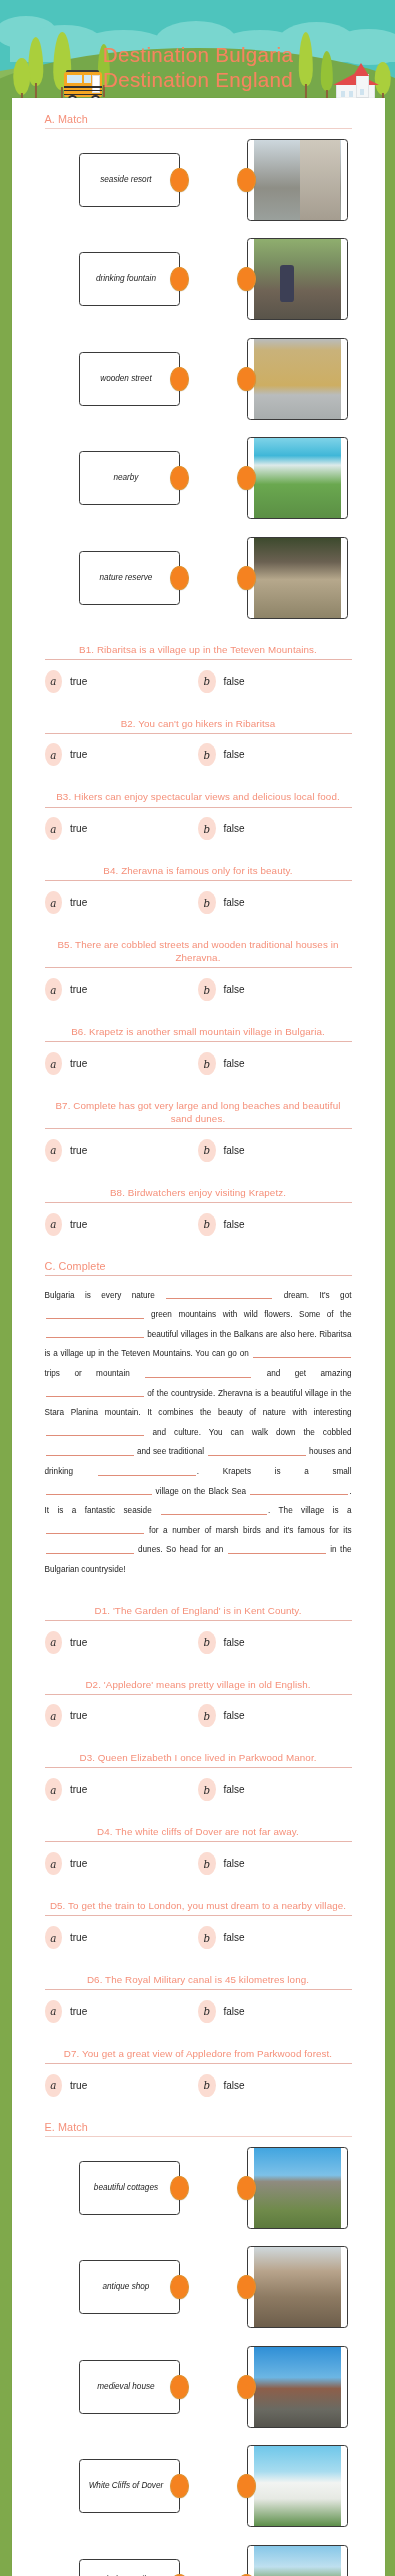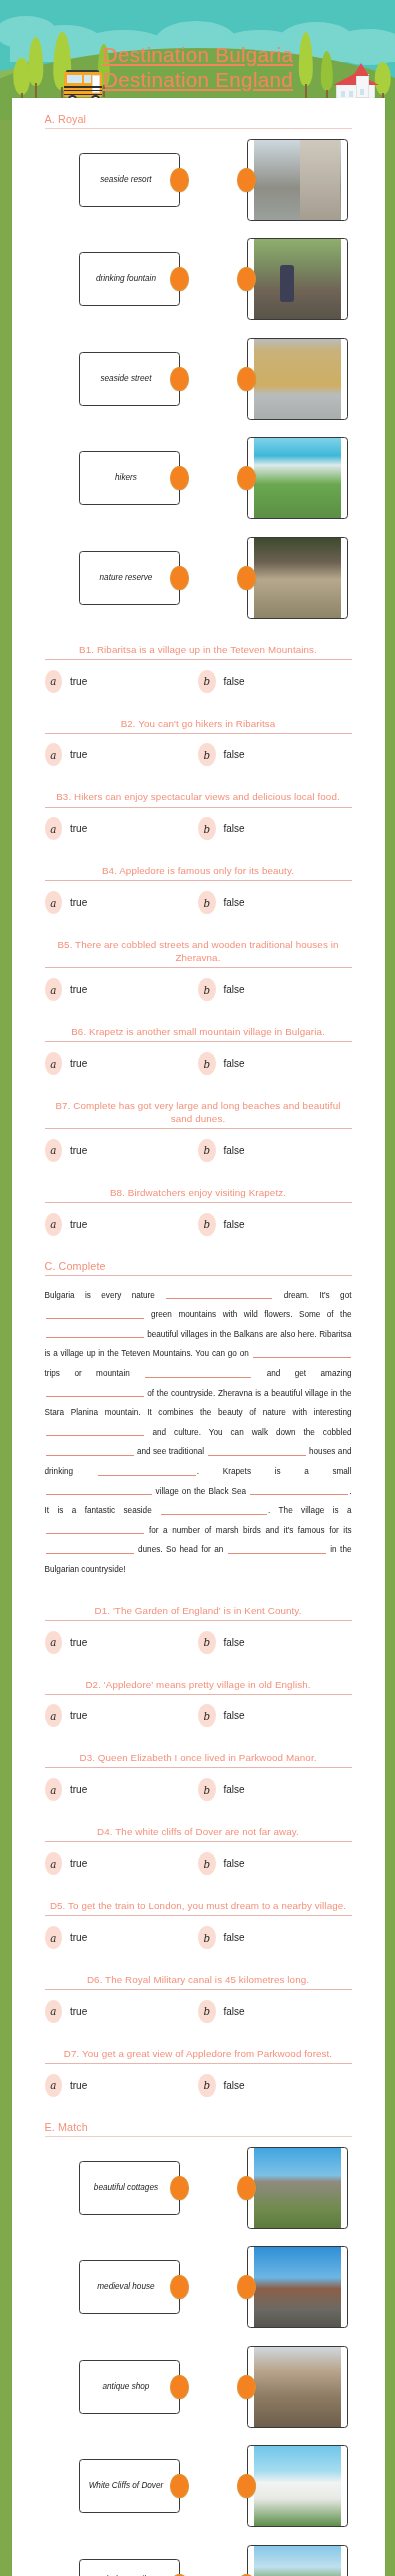--- a/index.html
+++ b/index.html
@@ -47,21 +47,20 @@
   .hero-title {
     position:absolute; left:0; right:0;
     text-align:center;
     color:#f5855f;
     font-size:20.6px;
     line-height:24px;
     letter-spacing:0.3px;
     font-family:"Liberation Sans", sans-serif;
     z-index:6;
     text-shadow:0 0 0.5px rgba(245,133,95,.4);
-    text-decoration:underline;
   }
   .hero-title.l1 { top:43px; }
   .hero-title.l2 { top:68px; }
 
   
   .house { position:absolute; right:17.5px; bottom:11.3px; width:47px; height:43px; z-index:5;}
   .house .body { position:absolute; left:4.1px; bottom:0; width:39px; height:25px; background:#f4f6f7; border:0.5px solid #dfe3e6;}
   .house .roof { position:absolute; left:1px; bottom:24px; width:0;height:0; border-left:23px solid transparent;border-right:23px solid transparent;border-bottom:12.4px solid #e24b4b;}
   .house .tower { position:absolute; left:24px; bottom:10.3px; width:13.4px;height:24px;background:#f4f6f7;border:0.5px solid #dfe3e6;}
   .house .spire { position:absolute; left:21.6px; bottom:33px; width:0;height:0;border-left:8.8px solid transparent;border-right:8.8px solid transparent;border-bottom:13.4px solid #e24b4b;}
@@ -295,21 +294,21 @@
   </div>
 
   <div class="hero-title l1">Destination Bulgaria</div>
   <div class="hero-title l2">Destination England</div>
 </div>
 
 <div class="sheet">
  <div class="inner">
 
   <div class="block">
-    <h2 class="sec-title">A. Royal</h2>
+    <h2 class="sec-title">A. Match</h2>
     <div class="rule soft"></div>
 
     <div class="match-row">
       <div class="match-left">
         <div class="opt-box">seaside resort</div>
         <div class="knob right"></div>
       </div>
       <div class="match-right">
         <div class="pic-card">
               <div class="pic ph-street"></div>
@@ -326,34 +325,34 @@
       <div class="match-right">
         <div class="pic-card">
               <div class="pic ph-hikers"></div>
             </div>
         <div class="knob left"></div>
       </div>
     </div>
 
     <div class="match-row">
       <div class="match-left">
-        <div class="opt-box">seaside street</div>
+        <div class="opt-box">wooden street</div>
         <div class="knob right"></div>
       </div>
       <div class="match-right">
         <div class="pic-card">
               <div class="pic ph-marsh"></div>
             </div>
         <div class="knob left"></div>
       </div>
     </div>
 
     <div class="match-row">
       <div class="match-left">
-        <div class="opt-box">hikers</div>
+        <div class="opt-box">nearby</div>
         <div class="knob right"></div>
       </div>
       <div class="match-right">
         <div class="pic-card">
               <div class="pic ph-beach"></div>
             </div>
         <div class="knob left"></div>
       </div>
     </div>
 
@@ -410,21 +409,21 @@
         <span class="tf-label">true</span>
       </div>
       <div class="tf-opt">
         <span class="tf-bullet">b</span>
         <span class="tf-label">false</span>
       </div>
     </div>
   </div>
 
   <div class="block">
-    <h3 class="q-title">B4. Appledore is famous only for its beauty.</h3>
+    <h3 class="q-title">B4. Zheravna is famous only for its beauty.</h3>
     <div class="rule"></div>
     <div class="tf-row">
       <div class="tf-opt">
         <span class="tf-bullet">a</span>
         <span class="tf-label">true</span>
       </div>
       <div class="tf-opt">
         <span class="tf-bullet">b</span>
         <span class="tf-label">false</span>
       </div>
@@ -616,39 +615,39 @@
       <div class="match-right">
         <div class="pic-card">
               <div class="pic ph-ruin"></div>
             </div>
         <div class="knob left"></div>
       </div>
     </div>
 
     <div class="match-row">
       <div class="match-left">
+        <div class="opt-box">antique shop</div>
+        <div class="knob right"></div>
+      </div>
+      <div class="match-right">
+        <div class="pic-card">
+              <div class="pic ph-shop"></div>
+            </div>
+        <div class="knob left"></div>
+      </div>
+    </div>
+
+    <div class="match-row">
+      <div class="match-left">
         <div class="opt-box">medieval house</div>
         <div class="knob right"></div>
       </div>
       <div class="match-right">
         <div class="pic-card">
               <div class="pic ph-station"></div>
-            </div>
-        <div class="knob left"></div>
-      </div>
-    </div>
-
-    <div class="match-row">
-      <div class="match-left">
-        <div class="opt-box">antique shop</div>
-        <div class="knob right"></div>
-      </div>
-      <div class="match-right">
-        <div class="pic-card">
-              <div class="pic ph-shop"></div>
             </div>
         <div class="knob left"></div>
       </div>
     </div>
 
     <div class="match-row">
       <div class="match-left">
         <div class="opt-box">White Cliffs of Dover</div>
         <div class="knob right"></div>
       </div>

